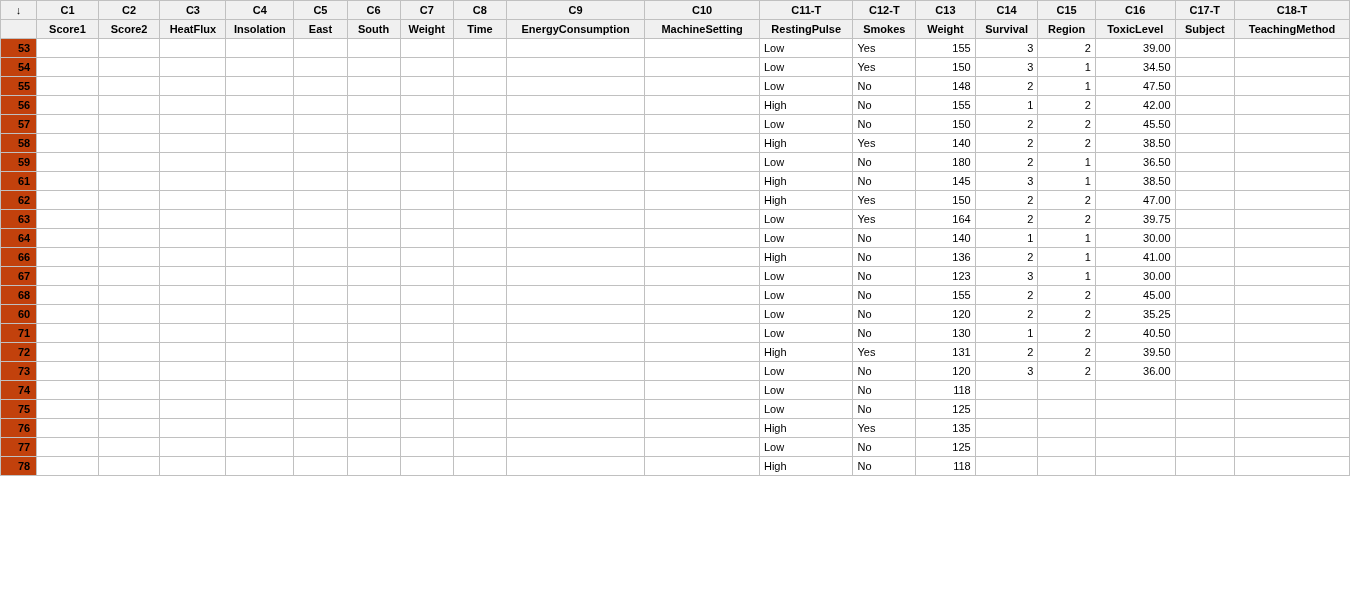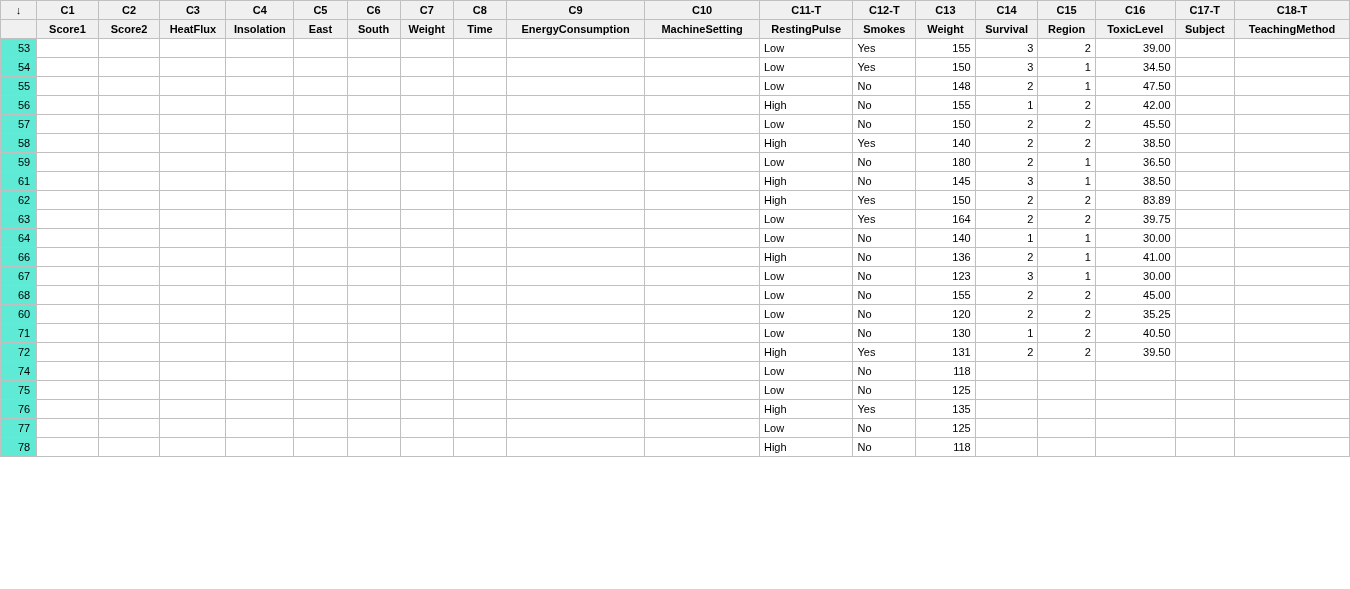--- a/index.html
+++ b/index.html
@@ -1,19 +1,19 @@
 <!DOCTYPE html>
 <html><head>
 <meta charset="utf-8">
 <style>
   html,body{margin:0;padding:0;font-family:Arial,Helvetica,sans-serif;background:#fff;font-size:11px;}
   .grid{border-collapse:collapse;table-layout:fixed;width:1350px;}
   .grid th,.grid td{border:1px solid #c0c0c0;height:18px;line-height:18px;padding:0 4px;overflow:hidden;white-space:nowrap;box-sizing:border-box;}
   .grid th{background:#f0f0f0;color:#000;font-weight:bold;text-align:center;}
-  .grid .rowhdr{background:#5eead4;text-align:right;font-weight:normal;padding-right:6px;}
+  .grid .rowhdr{background:#c2410c;text-align:right;font-weight:bold;padding-right:6px;}
   .grid td{text-align:left;color:#000;}
   .grid td.num{text-align:right;}
   .corner{width:34px;text-align:center;}
   .arrow{font-size:11px;}
   
   col.cRow{width:34px;}
   col.c1{width:58px;}
   col.c2{width:58px;}
   col.c3{width:62px;}
   col.c4{width:64px;}
@@ -280,21 +280,21 @@
         <td></td>
         <td></td>
         <td></td>
         <td></td>
         <td></td>
         <td>High</td>
         <td>Yes</td>
         <td class="num">150</td>
         <td class="num">2</td>
         <td class="num">2</td>
-        <td class="num">83.89</td>
+        <td class="num">47.00</td>
         <td></td>
         <td></td>
       </tr>
       <tr>
         <th class="rowhdr">63</th>
         <td></td>
         <td></td>
         <td></td>
         <td></td>
         <td></td>
@@ -449,20 +449,41 @@
         <td></td>
         <td></td>
         <td></td>
         <td></td>
         <td>High</td>
         <td>Yes</td>
         <td class="num">131</td>
         <td class="num">2</td>
         <td class="num">2</td>
         <td class="num">39.50</td>
+        <td></td>
+        <td></td>
+      </tr>
+      <tr>
+        <th class="rowhdr">73</th>
+        <td></td>
+        <td></td>
+        <td></td>
+        <td></td>
+        <td></td>
+        <td></td>
+        <td></td>
+        <td></td>
+        <td></td>
+        <td></td>
+        <td>Low</td>
+        <td>No</td>
+        <td class="num">120</td>
+        <td class="num">3</td>
+        <td class="num">2</td>
+        <td class="num">36.00</td>
         <td></td>
         <td></td>
       </tr>
       <tr>
         <th class="rowhdr">74</th>
         <td></td>
         <td></td>
         <td></td>
         <td></td>
         <td></td>

